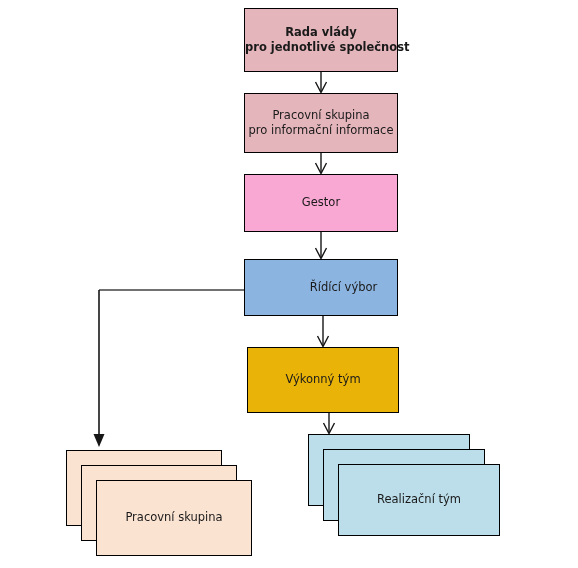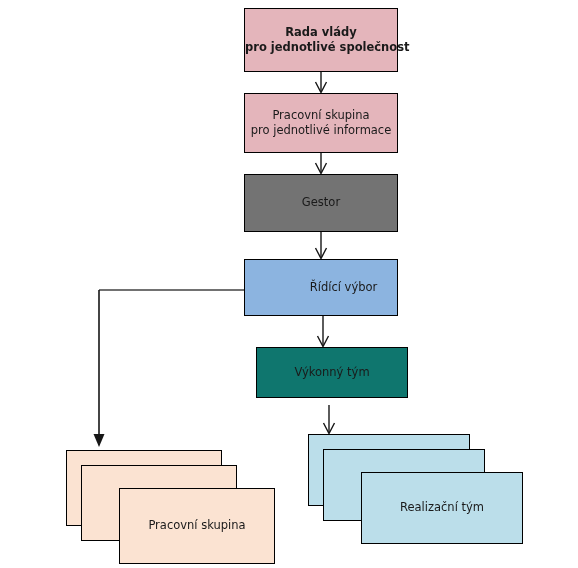--- a/index.html
+++ b/index.html
@@ -72,21 +72,21 @@
     display: block;
     width: 100%;
     padding: 0 6px;
   }
   .stack .card .label .ln {
     display: block;
     white-space: nowrap;
   }
   .card-back1 { left: 0px;  top: 0px;  z-index: 1; }
   .card-back2 { left: 15px; top: 15px; z-index: 2; }
-  .card-front { left: 30px; top: 38px; z-index: 3; margin-left: 23px; }
+  .card-front { left: 30px; top: 30px; z-index: 3; }
 </style>
 </head>
 <body>
 
 <div id="canvas">
 
   <svg id="wires" viewBox="0 0 578 568" width="578" height="568" xmlns="http://www.w3.org/2000/svg">
 
     <g>
       <line x1="321" y1="72" x2="321" y2="92" stroke="#161616" stroke-width="1.4"></line>
@@ -123,37 +123,37 @@
   <div class="node bold" style="left:244px; top:8px; width:154px; height:64px; background:#e4b5bb;">
     <span class="label">
       <span class="ln">Rada vlády</span>
       <span class="ln">pro jednotlivé společnost</span>
     </span>
   </div>
 
   <div class="node" style="left:244px; top:93px; width:154px; height:60px; background:#e4b5bb;">
     <span class="label">
       <span class="ln">Pracovní skupina</span>
-      <span class="ln">pro jednotlivé informace</span>
+      <span class="ln">pro informační informace</span>
     </span>
   </div>
 
-  <div class="node" style="left:244px; top:174px; width:154px; height:58px; background:#737373;">
+  <div class="node" style="left:244px; top:174px; width:154px; height:58px; background:#f9a8d4;">
     <span class="label">
       <span class="ln">Gestor</span>
     </span>
   </div>
 
   <div class="node" style="left:244px; top:259px; width:154px; height:57px; background:#8cb4e0;padding-left:45px;">
     <span class="label">
       <span class="ln">Řídící výbor</span>
     </span>
   </div>
 
-  <div class="node" style="left:247px; top:347px; width:152px; height:51px; background:#0f766e;margin-left:9px;">
+  <div class="node" style="left:247px; top:347px; width:152px; height:66px; background:#eab308;">
     <span class="label">
       <span class="ln">Výkonný tým</span>
     </span>
   </div>
 
   <div class="stack" style="left:66px; top:450px; width:186px; height:106px;">
     <div class="card card-back1" style="width:156px; height:76px; background:#fbe3d2;"></div>
     <div class="card card-back2" style="width:156px; height:76px; background:#fbe3d2;"></div>
     <div class="card card-front" style="width:156px; height:76px; background:#fbe3d2;">
       <span class="label">

